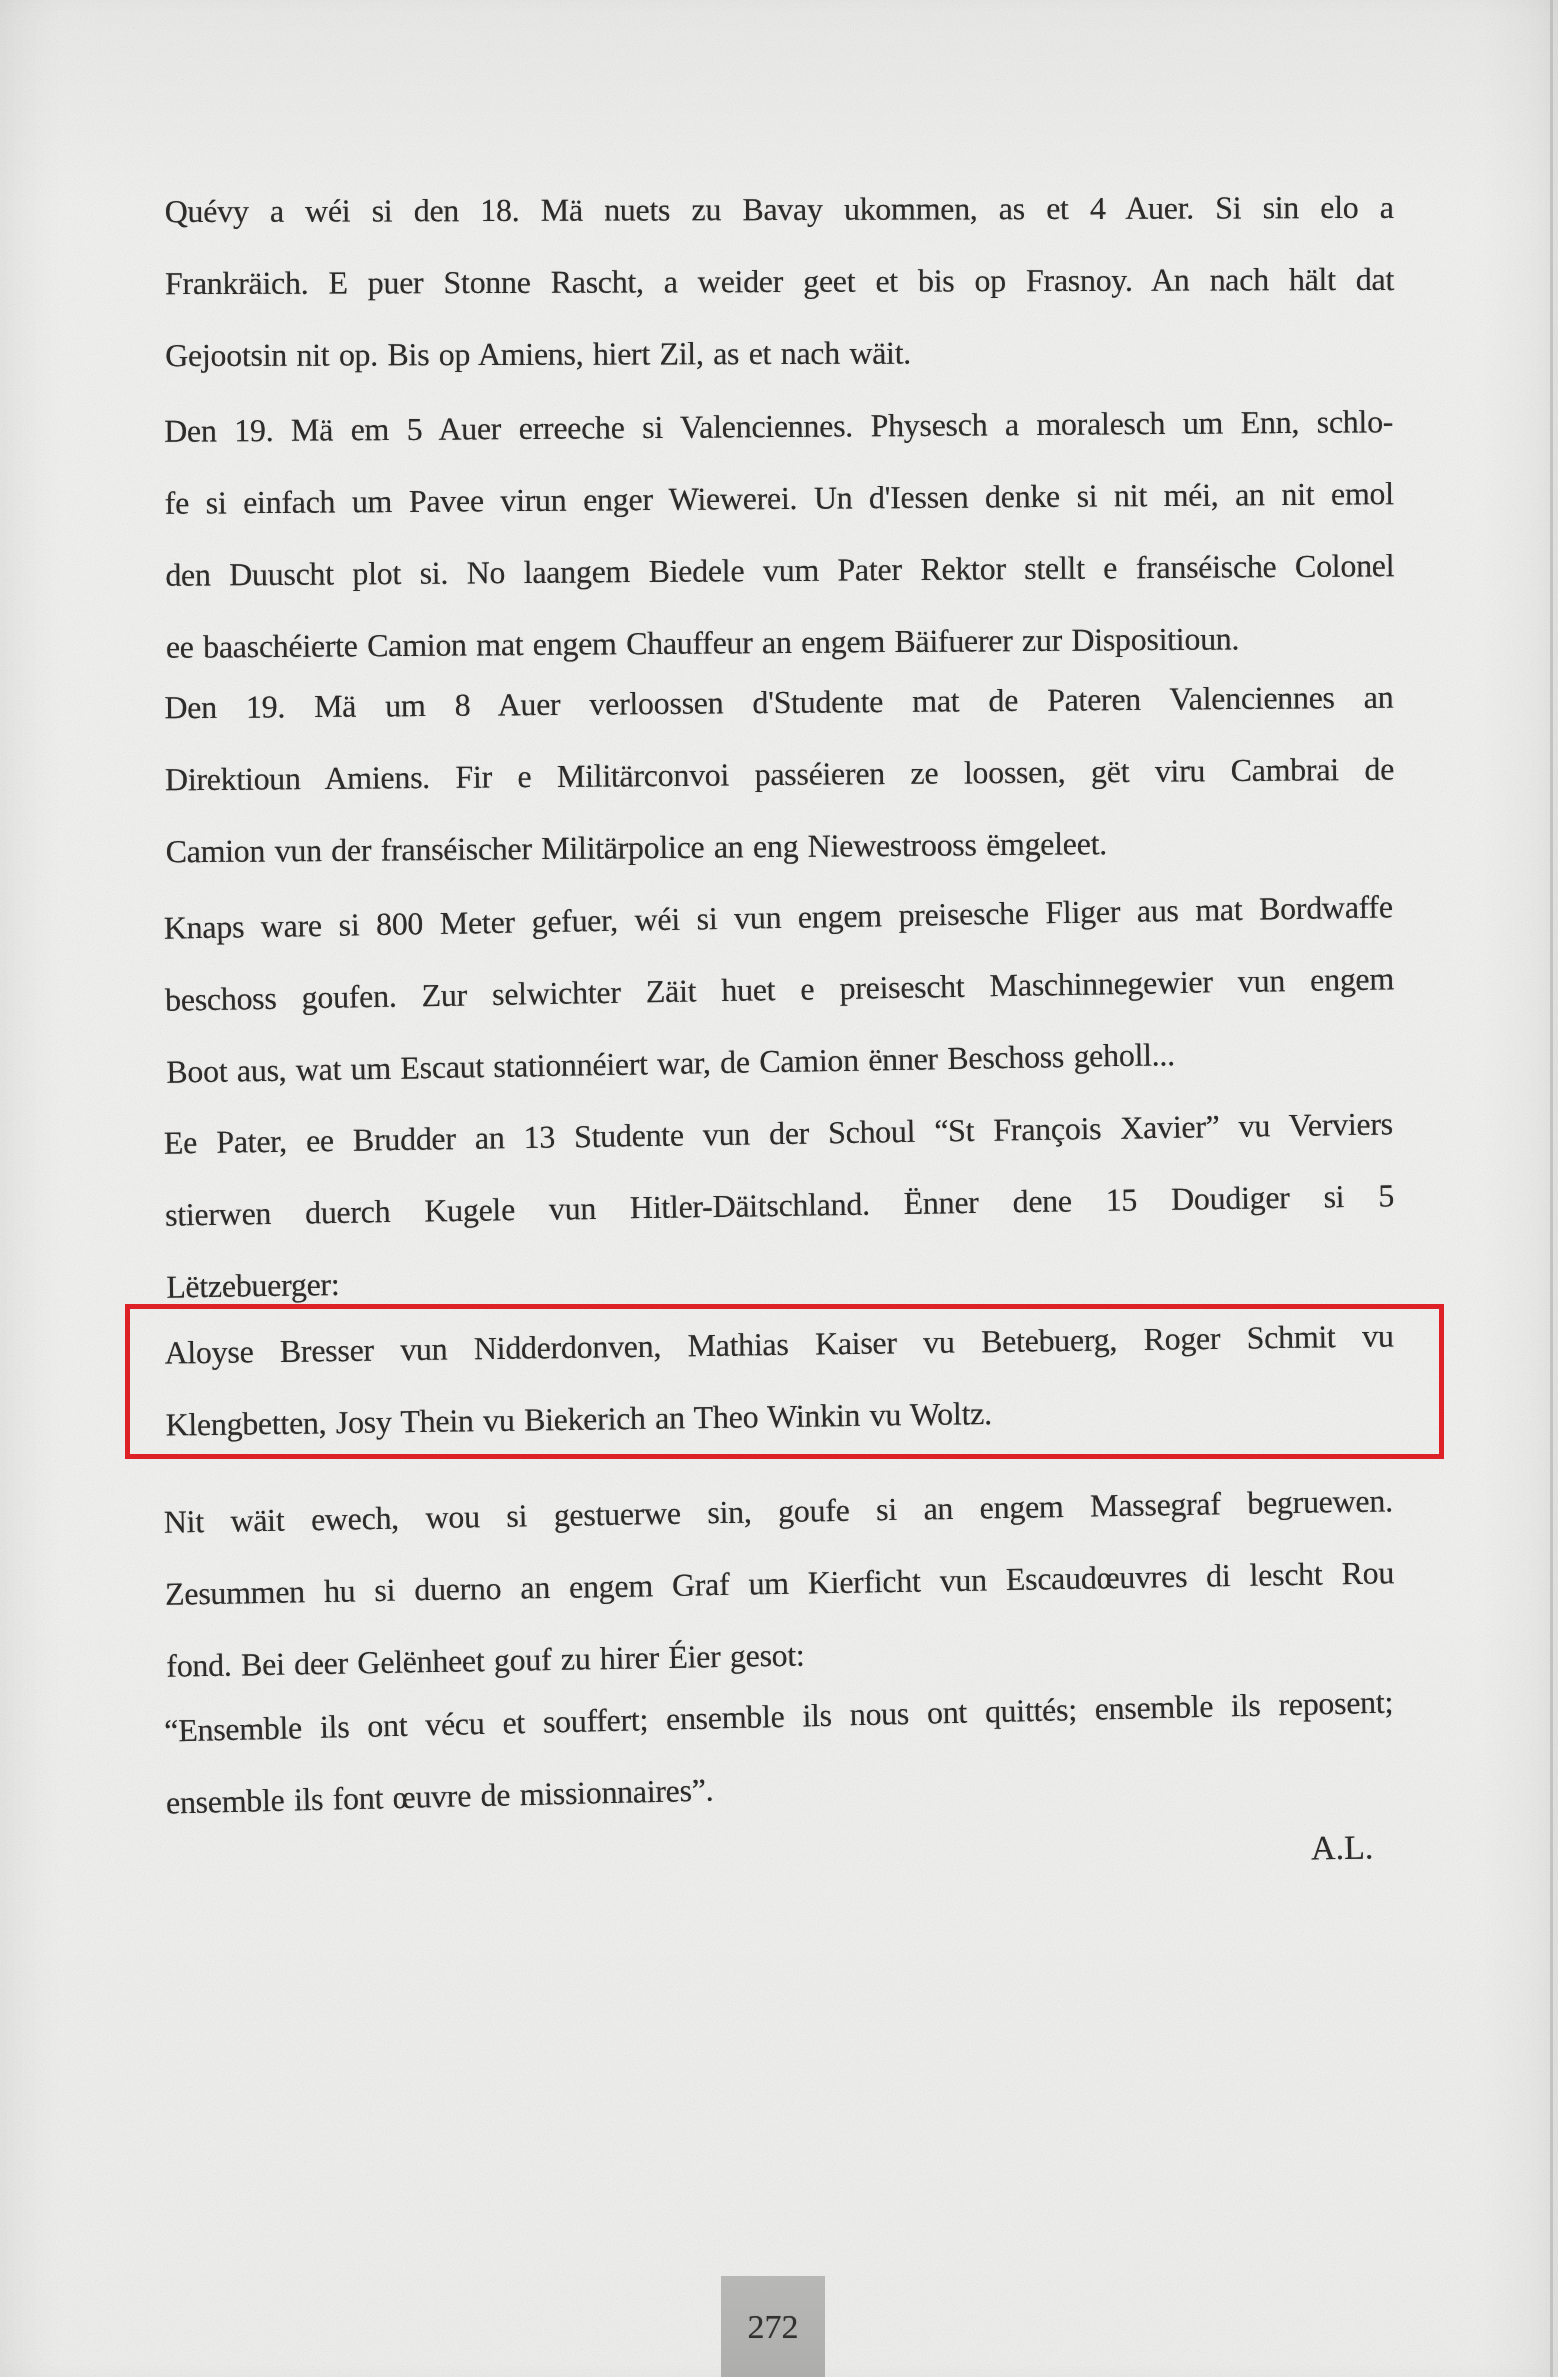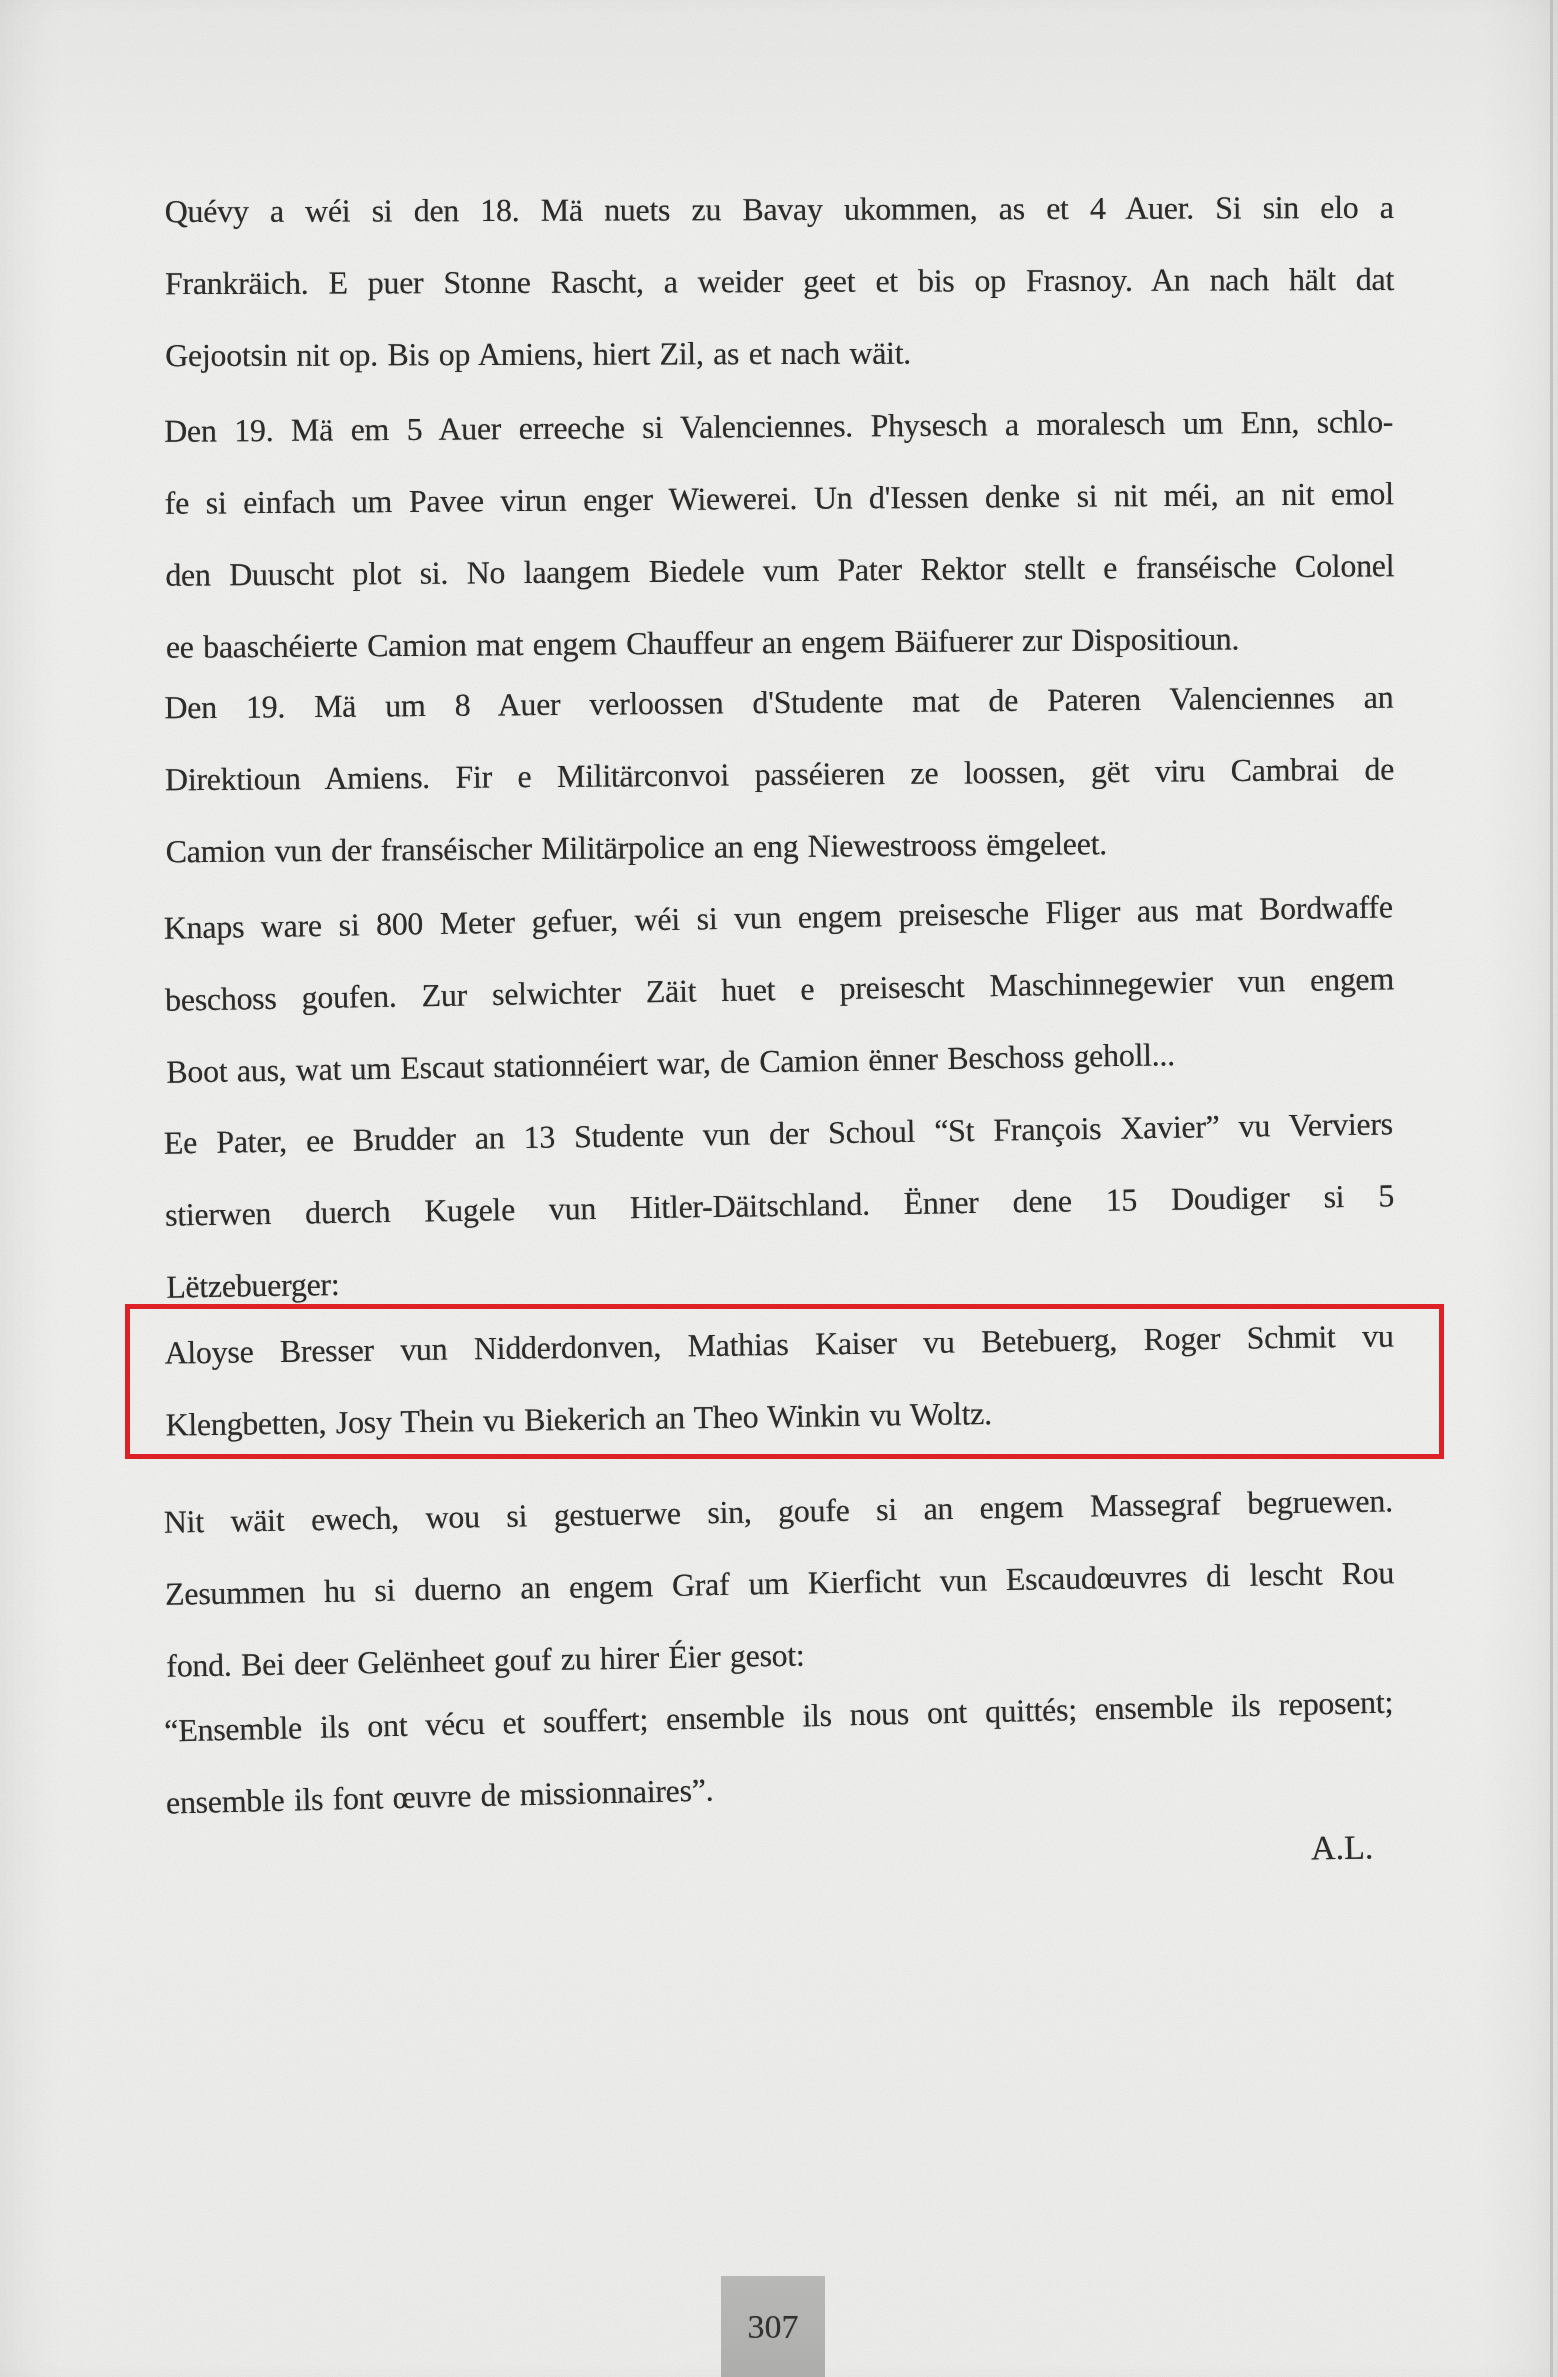--- a/index.html
+++ b/index.html
@@ -120,19 +120,19 @@
     </div>
 
   <div class="para" id="quote">
       <div class="tline">“Ensemble ils ont vécu et souffert; ensemble ils nous ont quittés; ensemble ils reposent;</div>
       <div class="tline tlast">ensemble ils font œuvre de missionnaires”.</div>
     </div>
 
   <div class="signature">A.L.</div>
 
   <div class="page-number-badge">
-    <span>307</span>
+    <span>272</span>
   </div>
 
   <div class="page-edge-line"></div>
 
 </div>
 
 
 </body></html>

